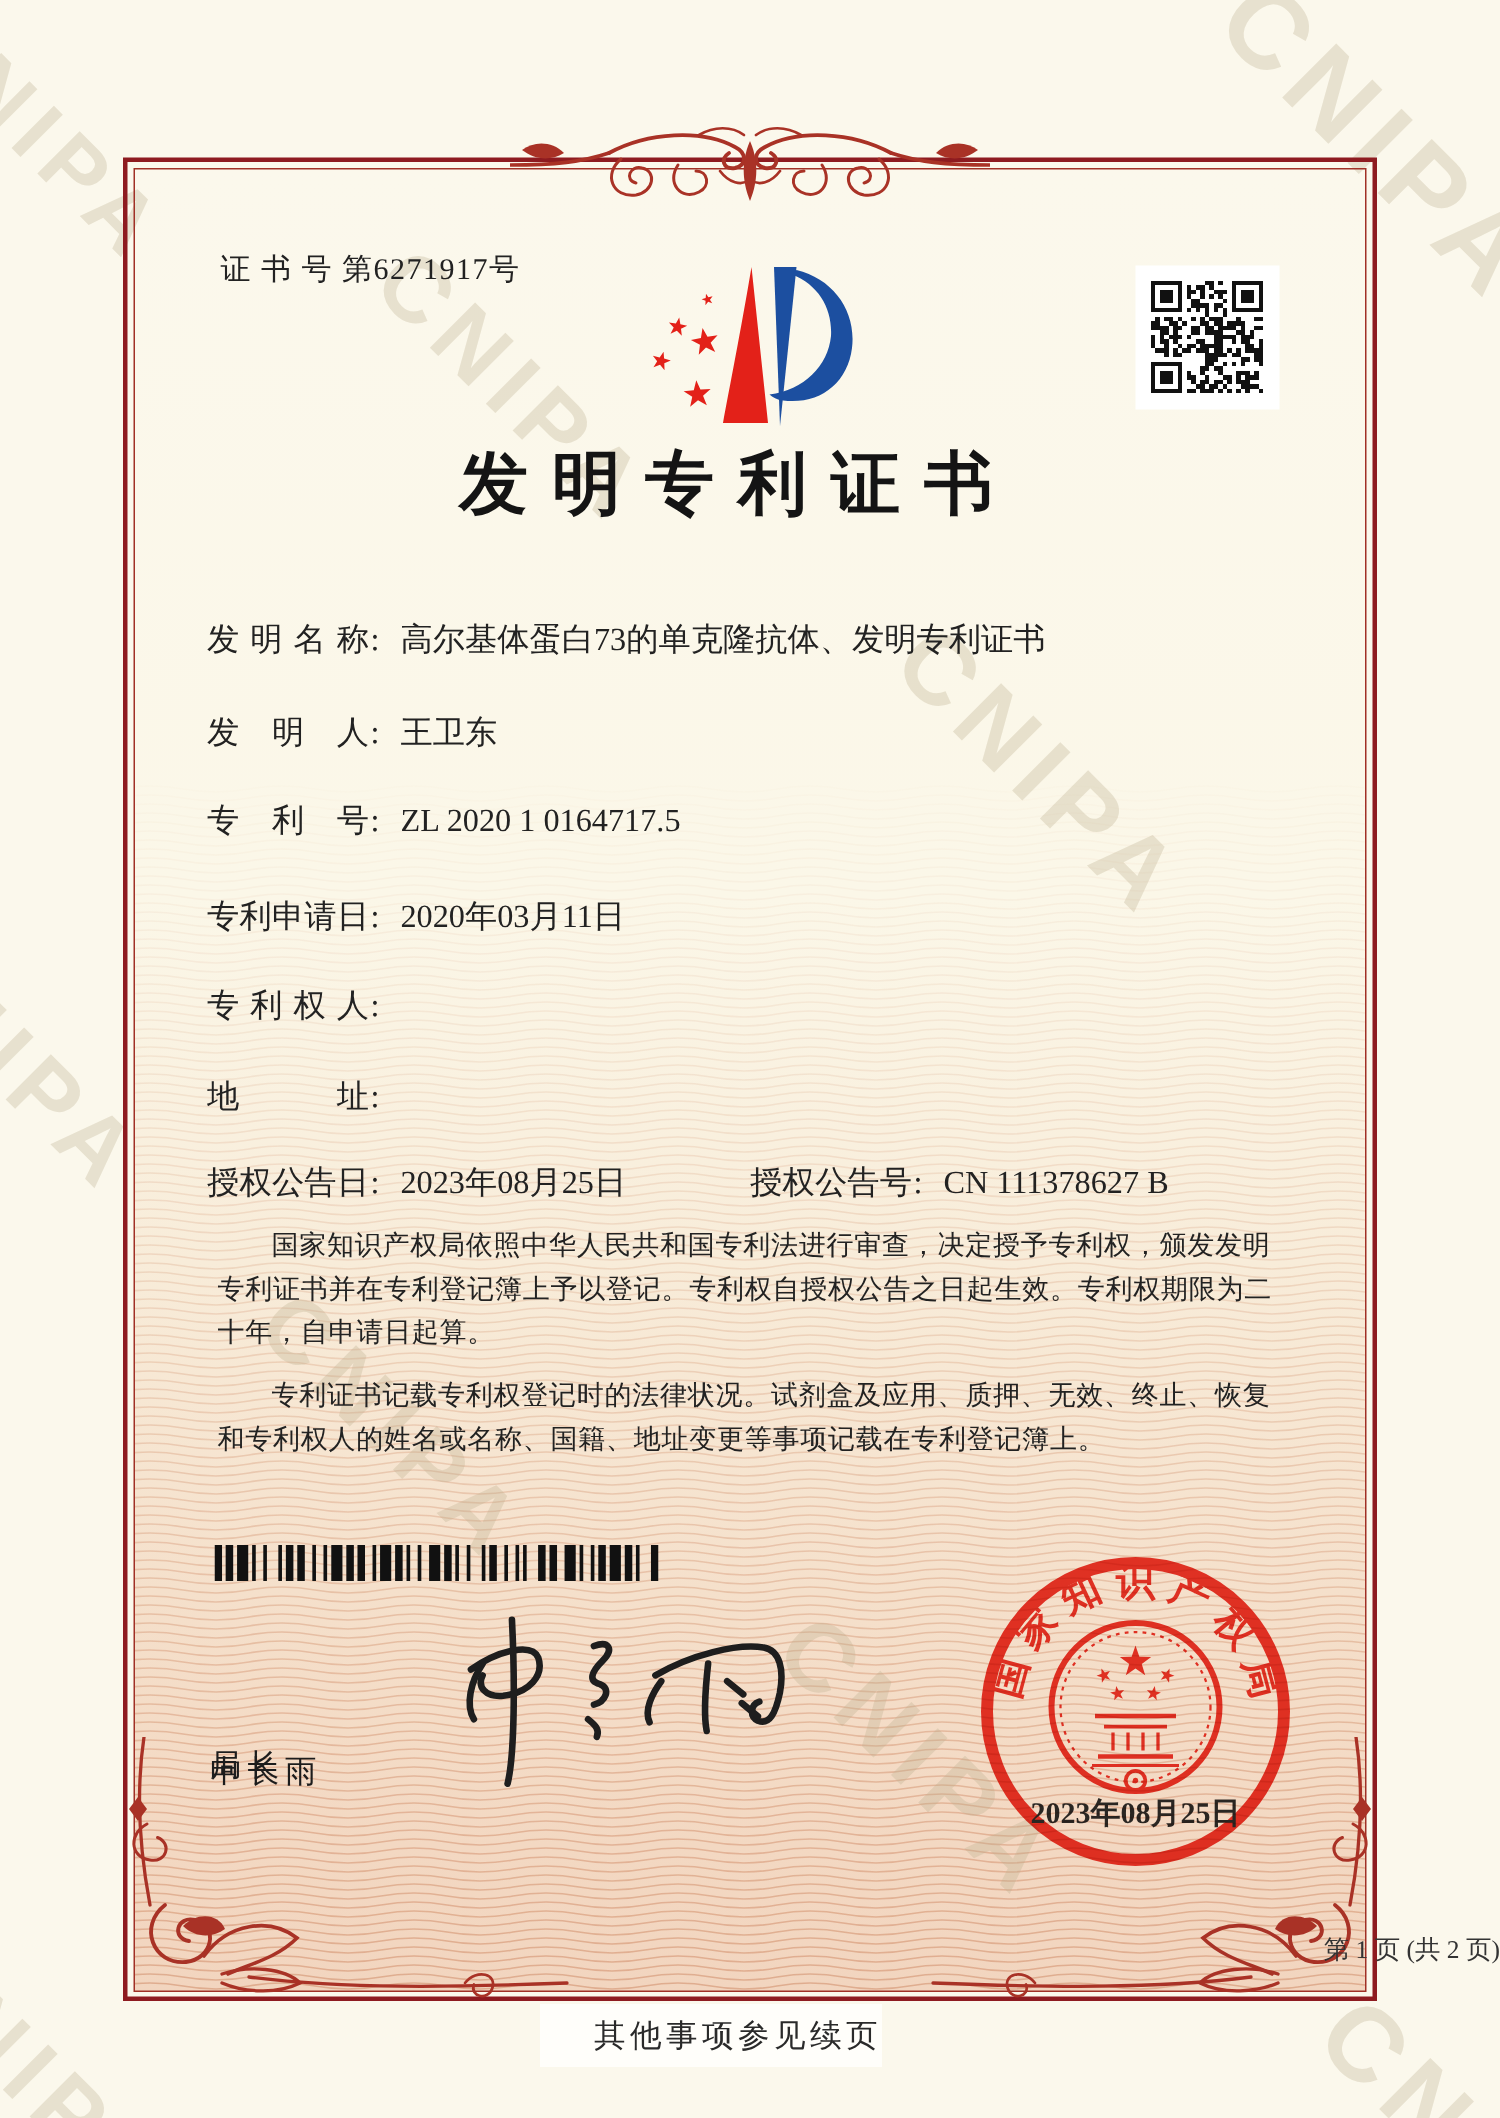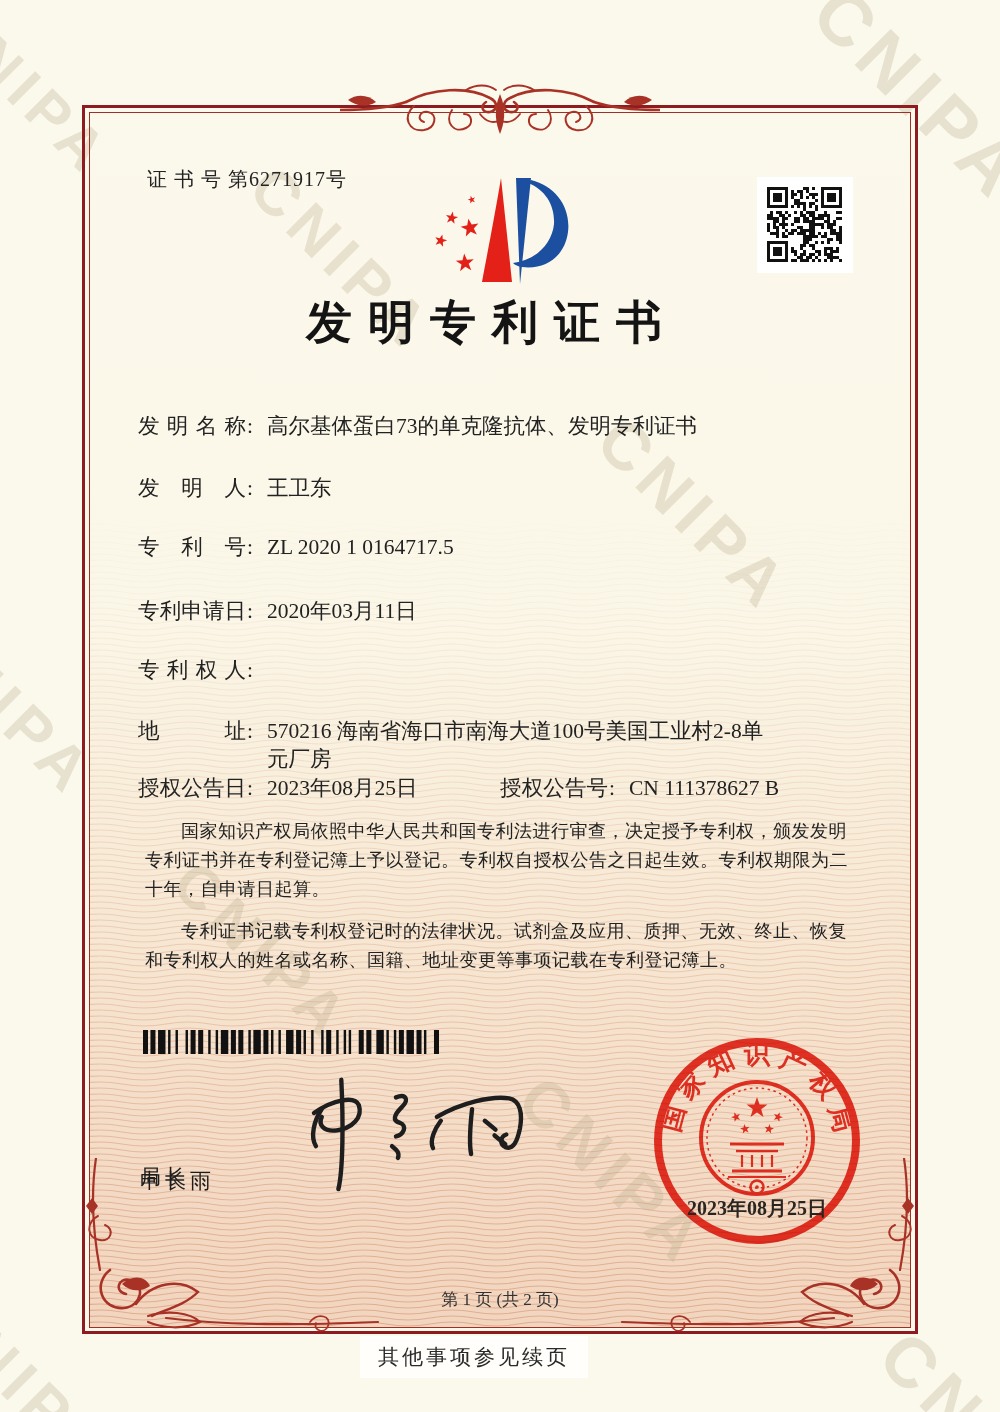--- a/index.html
+++ b/index.html
@@ -26,23 +26,23 @@
          letter-spacing:16px;text-indent:16px;color:#141414;}
   .row{left:138px;font-size:21.5px;display:flex;align-items:flex-start;}
   .f-label{display:inline-flex;justify-content:space-between;width:108px;flex:none;}
   .f-colon{flex:none;margin-left:1px;}
   .f-value{margin-left:14px;white-space:pre-line;line-height:28px;}
   .row,.f-label,.f-colon{line-height:28px;}
   .paras{left:145px;top:818px;width:714px;font-size:18px;line-height:29px;}
   .paras p{margin:0 0 13px 0;text-indent:2em;letter-spacing:.5px;font-family:Liberation Mono, monospace;}
   .officials{left:140px;font-family:"Liberation Sans","DejaVu Sans",sans-serif;
              font-size:21px;letter-spacing:4px;color:#1c1c1c;margin-top:43px;}
-  .pagenum{left:0;top:1288px;width:1000px;text-align:center;font-size:17px;color:#333;}
+  .pagenum{left:0;top:1288px;width:1000px;text-align:right;font-size:17px;color:#333;}
   .note-strip{left:360px;top:1336px;width:228px;height:42px;background:#fffefa;
-      text-align:center;line-height:42px;font-size:21px;letter-spacing:3px;color:#2a2a2a;}
+      text-align:right;line-height:42px;font-size:21px;letter-spacing:3px;color:#2a2a2a;}
   .qr-box{left:757px;top:177px;width:96px;height:96px;background:#fff;}
   .qr-box svg{position:absolute;left:10px;top:10px;}
   #seal{mix-blend-mode:multiply;opacity:.93;}
   .seal-ring-char{font-size:26px;font-weight:bold;fill:#e8271b;}
 </style>
 </head>
 <body>
 
 <div class="page">
 
@@ -619,22 +619,20 @@
         <span>人</span>
       </span>
       <span class="f-colon">:</span>
   </div>
   <div class="c row" style="top:717px">
     <span class="f-label js-chars">
         <span>地</span>
         <span>址</span>
       </span>
       <span class="f-colon">:</span>
-    <span class="f-value">570216 海南省海口市南海大道100号美国工业村2-8单
-元厂房</span>
   </div>
   <div class="c row" style="top:774px">
     <span class="f-label js-chars">
         <span>授</span>
         <span>权</span>
         <span>公</span>
         <span>告</span>
         <span>日</span>
       </span>
       <span class="f-colon">:</span>

